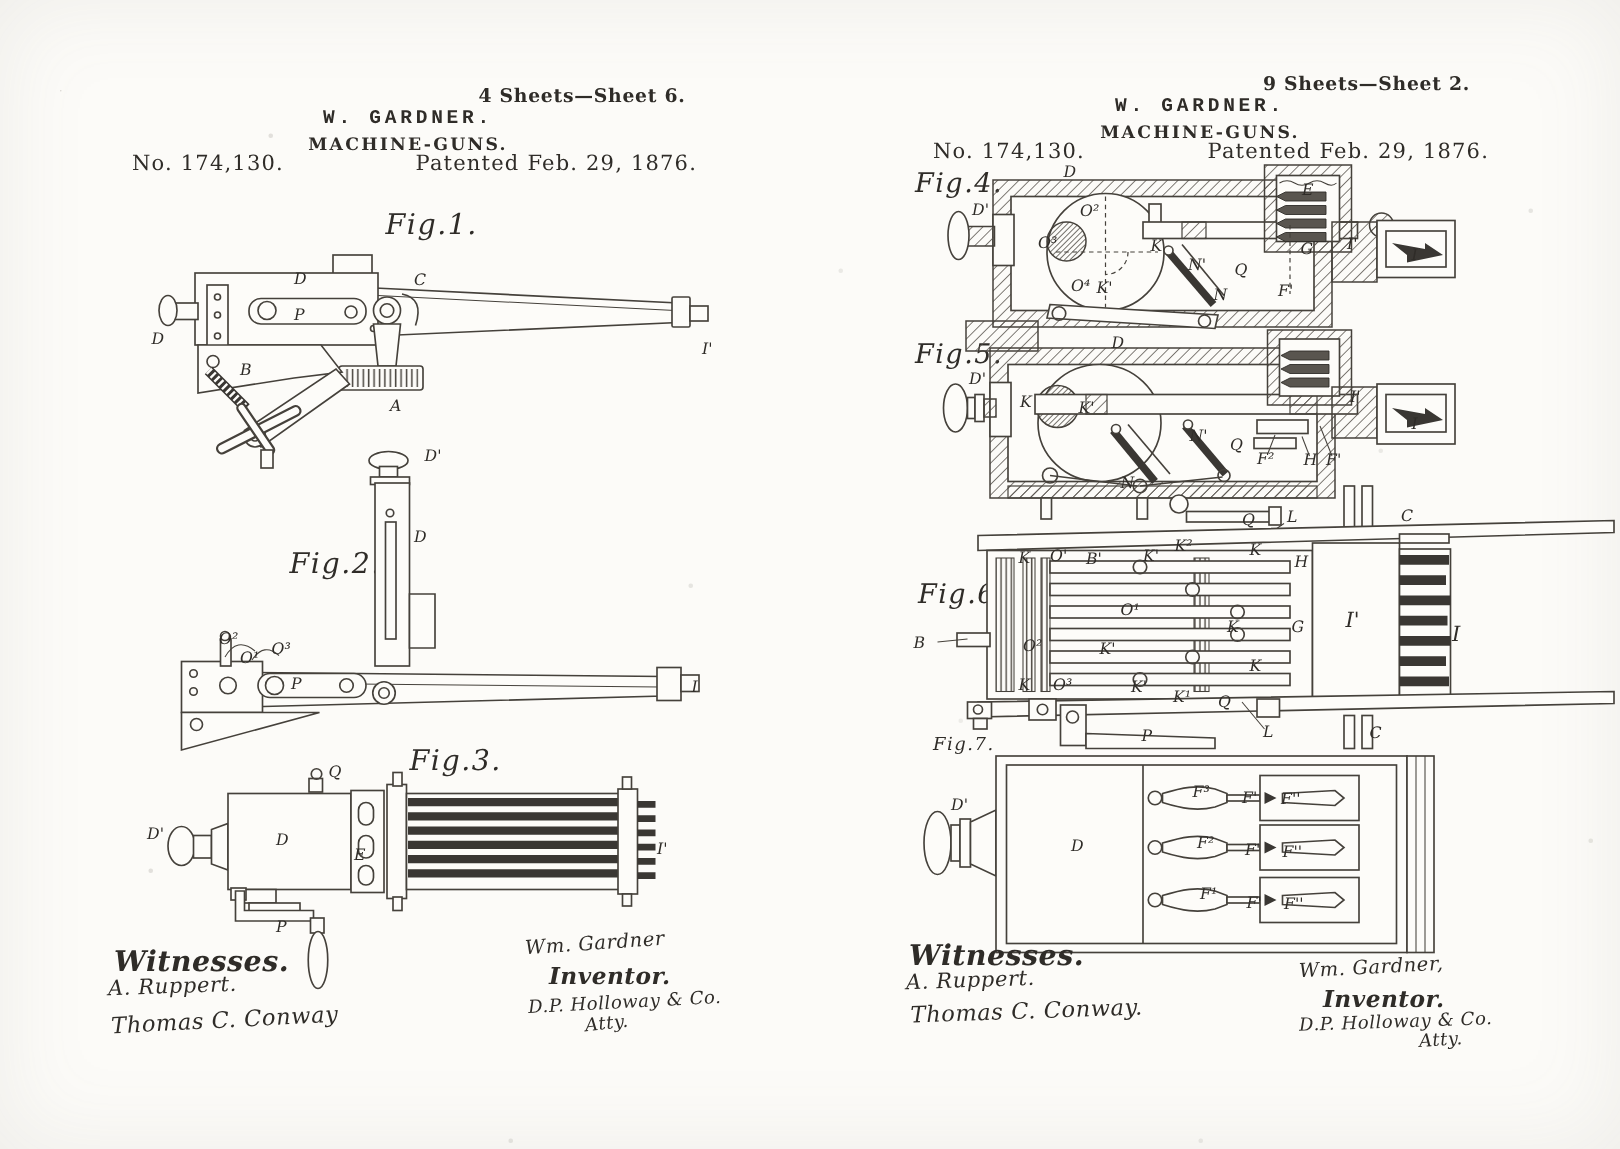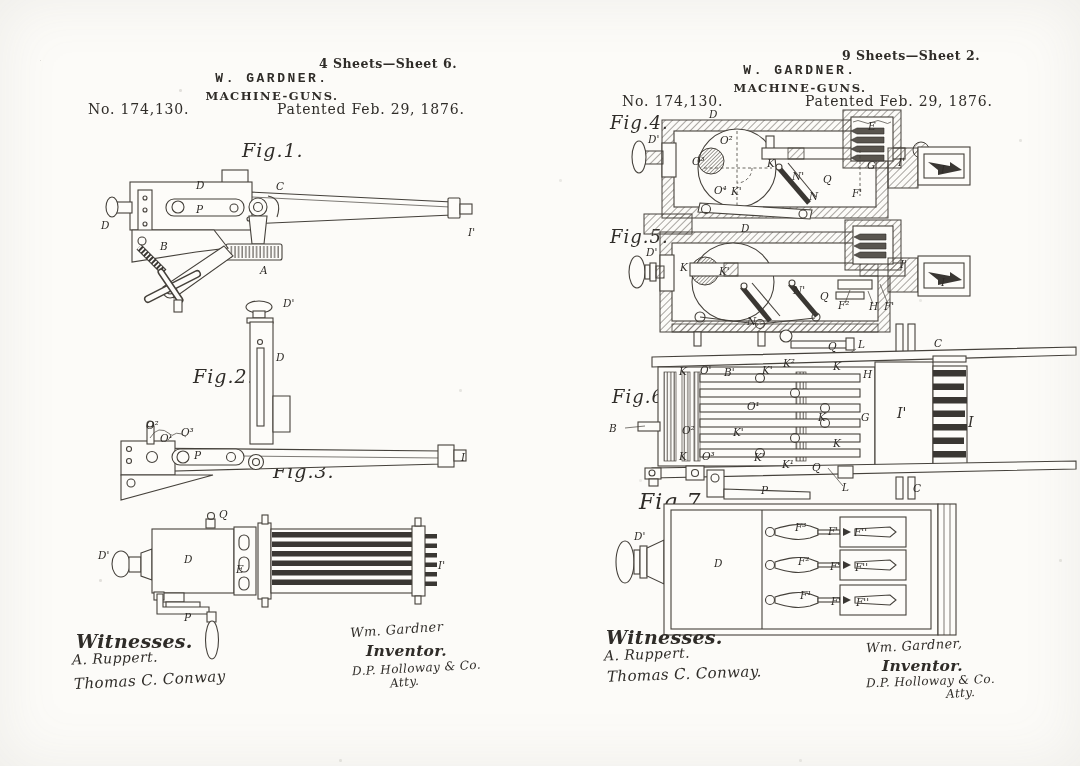--- a/index.html
+++ b/index.html
@@ -37,23 +37,23 @@
 <div id="canvas">
   <div id="noise" class="abs" style="left:40px;top:60px;"></div>
 
   <div>
     <div class="abs h-note" style="left:297px;top:56px;width:160px;text-align:right;">4 Sheets—Sheet 6.</div>
     <div class="abs h-name" style="left:172px;top:71px;width:200px;text-align:center;">W. GARDNER.</div>
     <div class="abs h-title" style="left:172px;top:89px;width:200px;text-align:center;">MACHINE-GUNS.</div>
     <div class="abs h-no" style="left:88px;top:101px;">No. 174,130.</div>
     <div class="abs h-no" style="left:277px;top:101px;width:180px;text-align:right;">Patented Feb. 29, 1876.</div>
 
-    <div class="abs fig-caption" style="left:242px;top:139px;">Fig.1.</div>
+    <div class="abs fig-caption" style="left:257px;top:139px;">Fig.1.</div>
     <div class="abs fig-caption" style="left:193px;top:365px;">Fig.2.</div>
-    <div class="abs fig-caption" style="left:273px;top:460px;">Fig.3.</div>
+    <div class="abs fig-caption" style="left:273px;top:496px;">Fig.3.</div>
 
     <svg class="figure" style="left:95px;top:140px;" width="390" height="175" viewBox="95 140 390 175">
       <defs>
         <pattern id="v1" width="3.6" height="4" patternUnits="userSpaceOnUse">
           <line x1="1" y1="0" x2="1" y2="4" stroke="#45413b" stroke-width="1"></line>
         </pattern>
       </defs>
       <g>
         <polygon class="fw" points="250,192 452,202 452,215 250,224"></polygon>
         <line class="ln thin" x1="252" y1="197" x2="450" y2="207"></line>
@@ -209,21 +209,21 @@
   <div>
     <div class="abs h-note" style="left:820px;top:48px;width:160px;text-align:right;">9 Sheets—Sheet 2.</div>
     <div class="abs h-name" style="left:700px;top:63px;width:200px;text-align:center;">W. GARDNER.</div>
     <div class="abs h-title" style="left:700px;top:81px;width:200px;text-align:center;">MACHINE-GUNS.</div>
     <div class="abs h-no" style="left:622px;top:93px;">No. 174,130.</div>
     <div class="abs h-no" style="left:805px;top:93px;width:180px;text-align:right;">Patented Feb. 29, 1876.</div>
 
     <div class="abs fig-caption" style="left:610px;top:112px;font-size:18px;">Fig.4.</div>
     <div class="abs fig-caption" style="left:610px;top:226px;font-size:18px;">Fig.5.</div>
     <div class="abs fig-caption" style="left:612px;top:386px;font-size:18px;">Fig.6.</div>
-    <div class="abs fig-caption" style="left:639px;top:489px;font-size:22px;">Fig.7.</div>
+    <div class="abs fig-caption" style="left:622px;top:489px;font-size:12px;">Fig.7.</div>
 
     <svg class="figure" style="left:612px;top:106px;" width="468" height="130" viewBox="612 106 468 130">
       <defs>
         <pattern id="h4" width="5" height="5" patternUnits="userSpaceOnUse" patternTransform="rotate(45)">
           <line x1="0" y1="0" x2="0" y2="5" stroke="#55504a" stroke-width="1"></line>
         </pattern>
         <pattern id="h4d" width="2.6" height="2.6" patternUnits="userSpaceOnUse" patternTransform="rotate(45)">
           <line x1="0" y1="0" x2="0" y2="2.6" stroke="#45413b" stroke-width="1"></line>
         </pattern>
       </defs>

